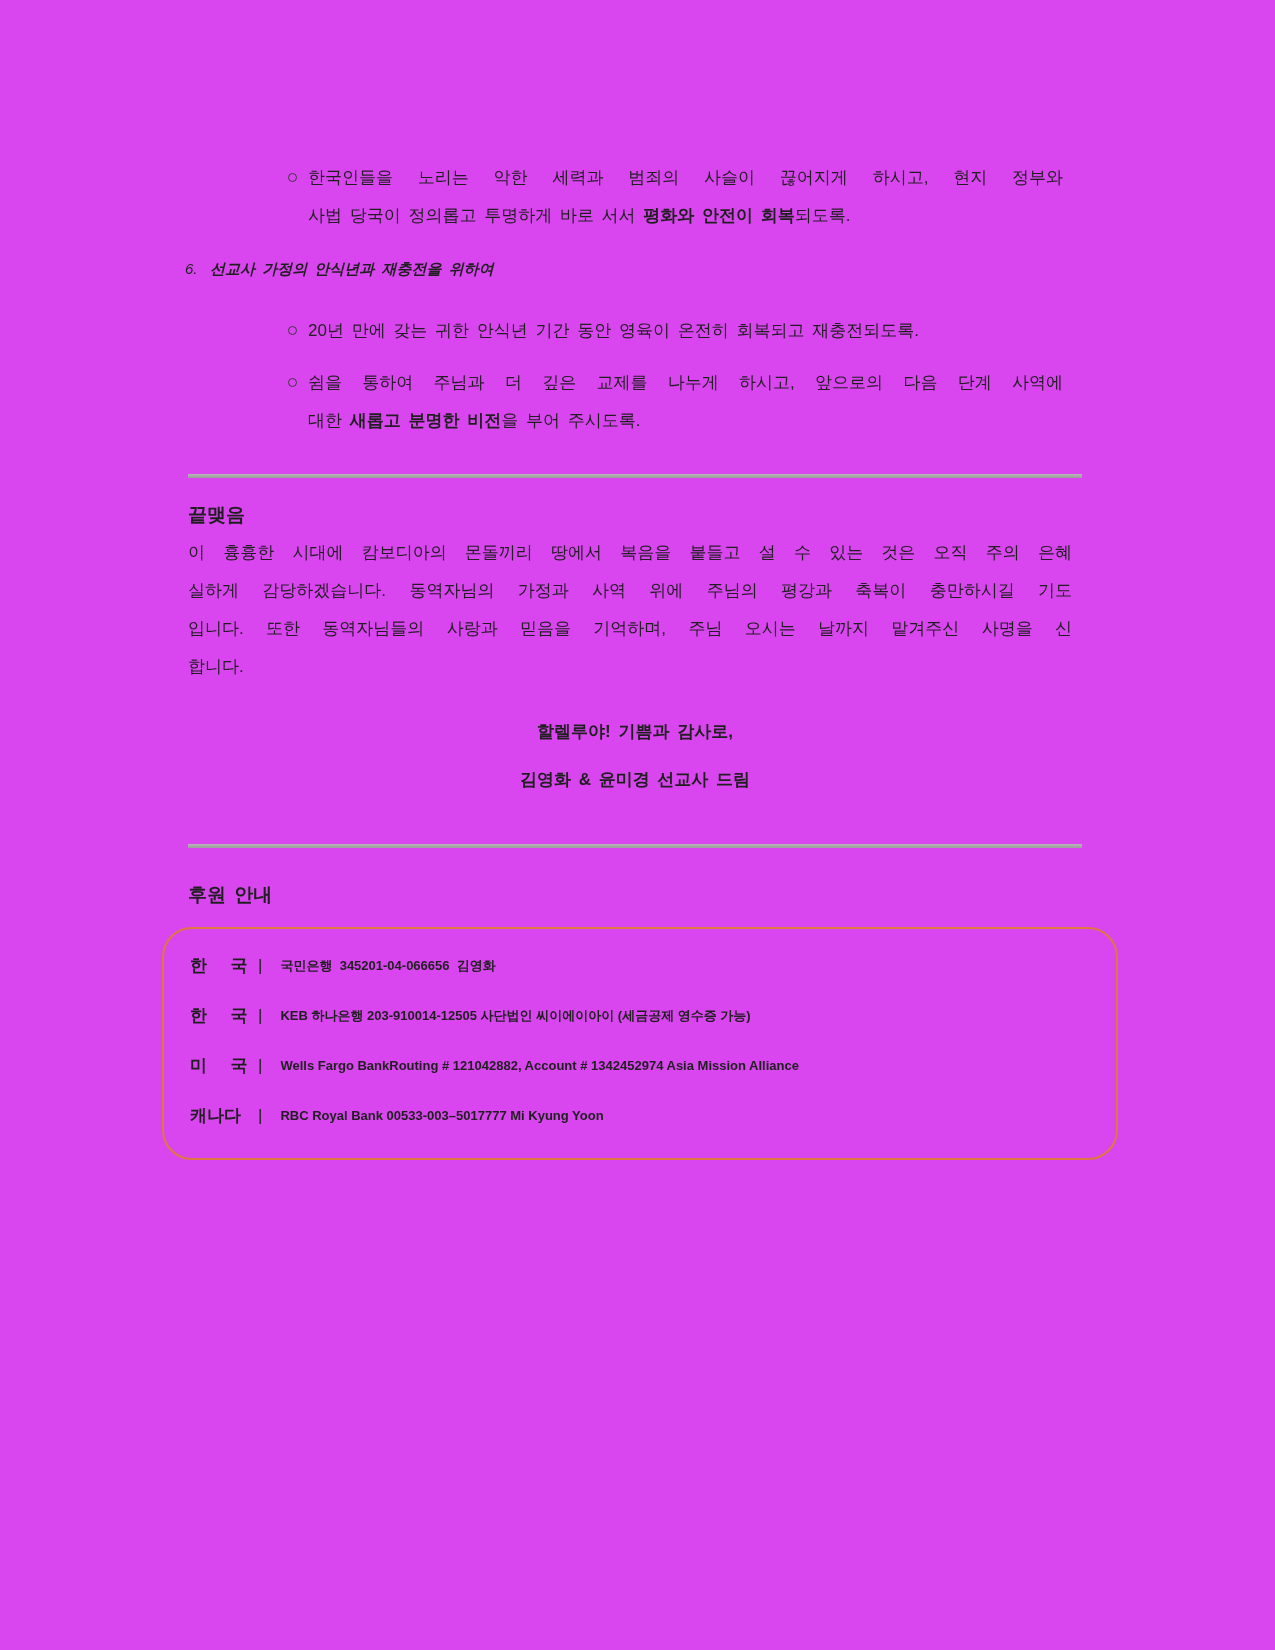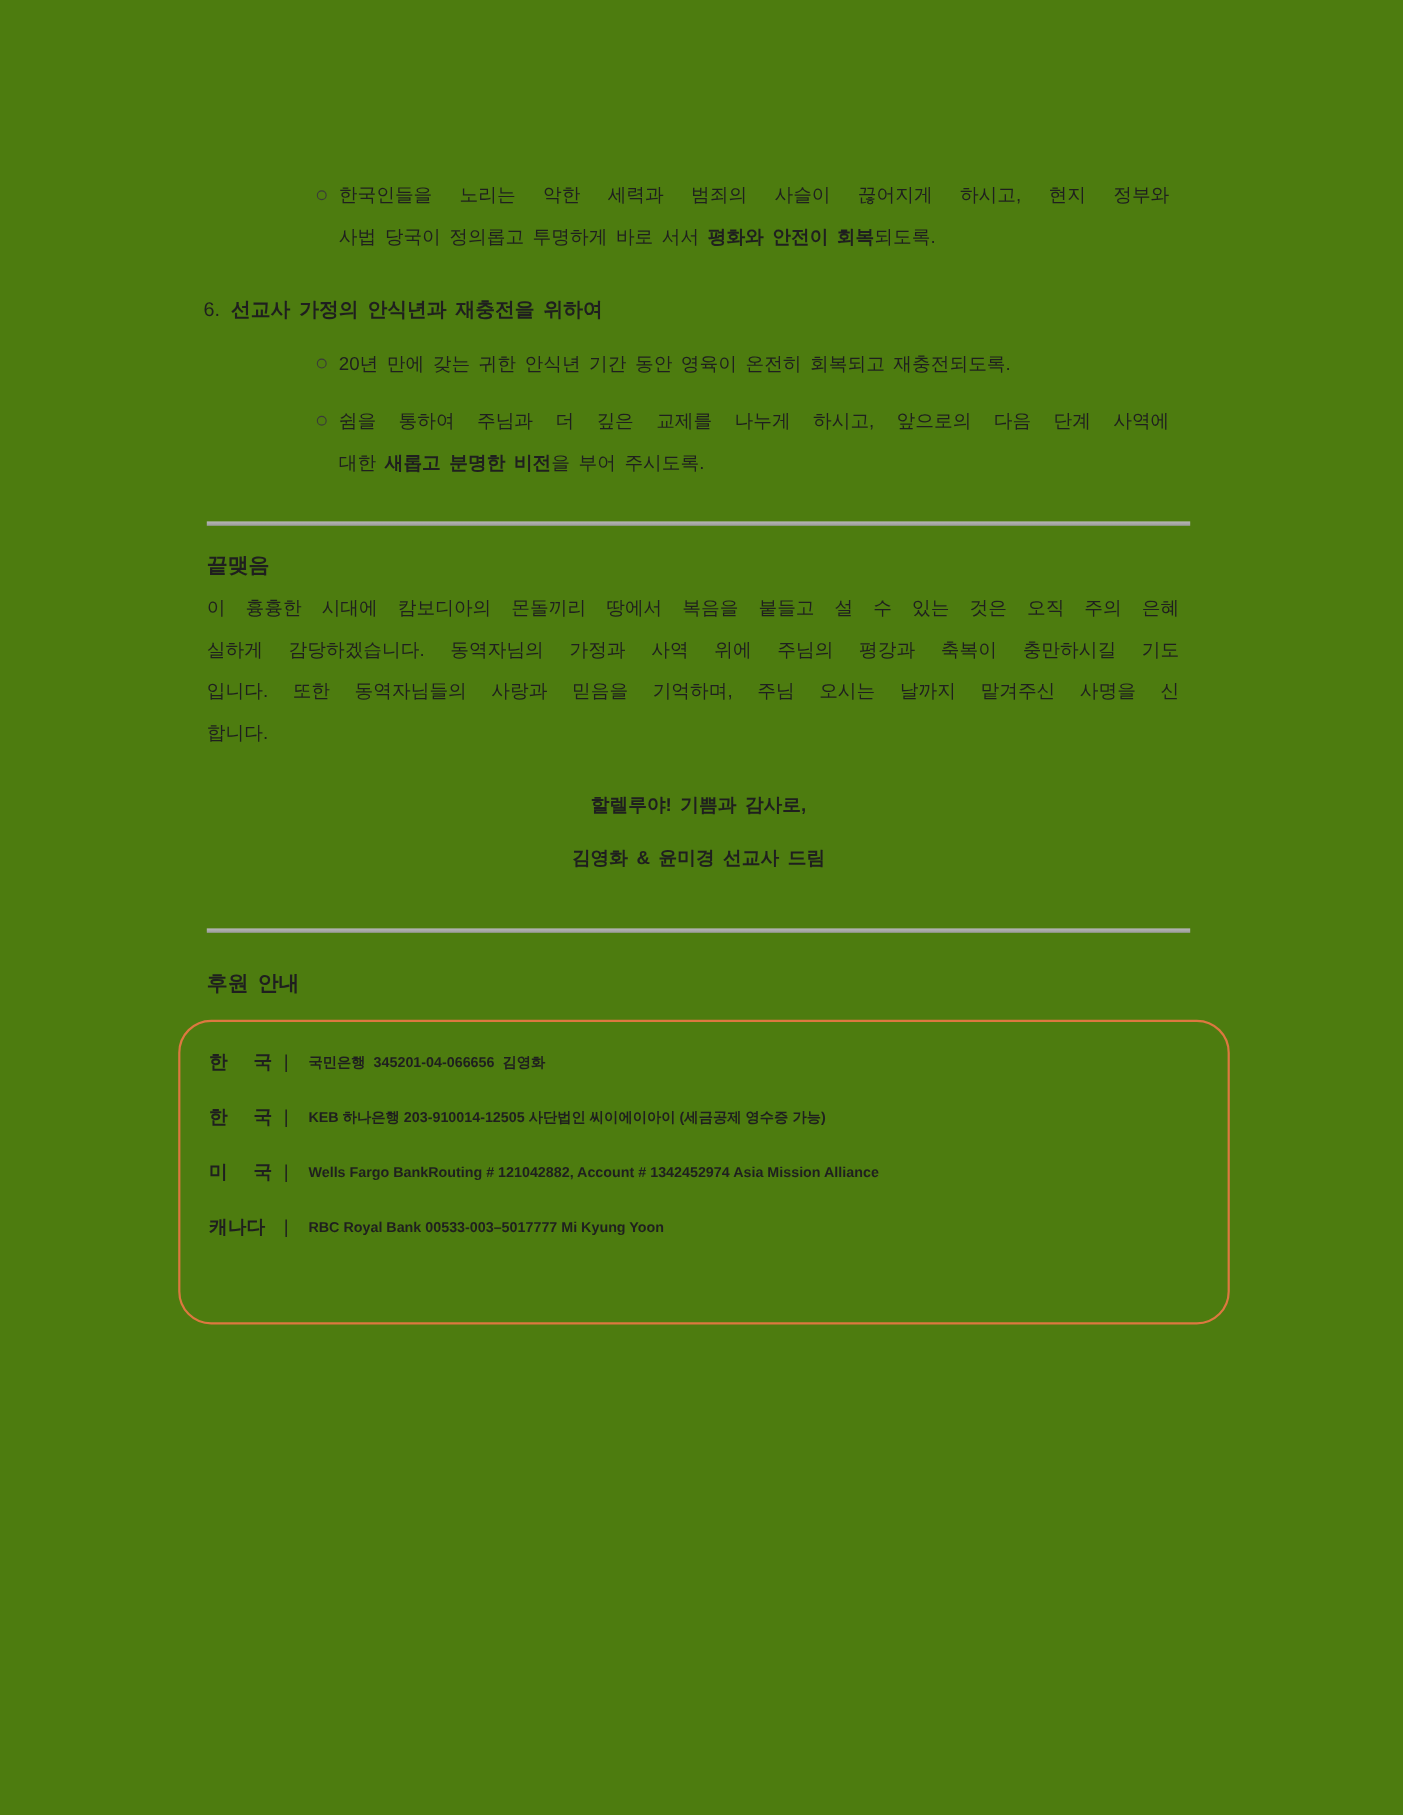--- a/index.html
+++ b/index.html
@@ -1,20 +1,20 @@
 <!DOCTYPE html>
 <html><head>
 <meta charset="utf-8">
 <style>
   html, body { margin: 0; padding: 0; background: #ffffff; }
   .page {
     position: relative;
     width: 1275px;
     height: 1650px;
-    background: #4d7c0f;
+    background: #d946ef;
     font-family: "Liberation Sans", "DejaVu Sans", sans-serif;
     color: #1f1f1f;
     font-size: 17px;
     line-height: 38px;
     overflow: hidden;
   }
   .abs { position: absolute; }
 
   
   .bullet-block { left: 188px; width: 894px; }
@@ -27,21 +27,21 @@
     border: 1.5px solid #3a3a3a;
     border-radius: 50%;
     box-sizing: border-box;
     background: transparent;
   }
   .bullet-text { margin-left: 120px; width: 755px; word-spacing: 3px; }
   .just { text-align: justify; text-align-last: justify; }
   b, .bold { font-weight: 700; margin-top: 24px; }
 
   
-  .numbered { left: 185px; top: 262px; width: 894px; font-size: 18px; }
+  .numbered { left: 185px; top: 250px; width: 894px; font-size: 15px; font-style: italic; }
   .num { display: inline-block; width: 25px; font-weight: 400; }
   .num-title { font-weight: 700; word-spacing: 3px; }
 
   
   .divider {
     left: 188px;
     width: 894px;
     height: 4px;
     background: linear-gradient(#b7b7b7, #9b9b9b);
   }
@@ -54,21 +54,21 @@
   .paragraph .pline { text-align: justify; text-align-last: justify; }
   .paragraph .pline:last-child { text-align-last: left; }
 
   .signoff { left: 188px; width: 894px; text-align: center; font-weight: 700; word-spacing: 3px; }
 
   
   .support-box {
     left: 162px;
     top: 927px;
     width: 956px;
-    height: 277px;
+    height: 233px;
     border: 2px solid #dd7840;
     border-radius: 30px;
     box-sizing: border-box;
     padding: 12px 0 0 26px;
   }
   .acct-row { display: flex; align-items: center; height: 50px; font-weight: 700; }
   .acct-region { white-space: pre; word-spacing: 7px; min-width: 64px; }
   .acct-sep { font-weight: 400; margin: 0 18px 0 4px; }
   .acct-detail { white-space: pre-wrap; font-size: 13px; }
 </style>

